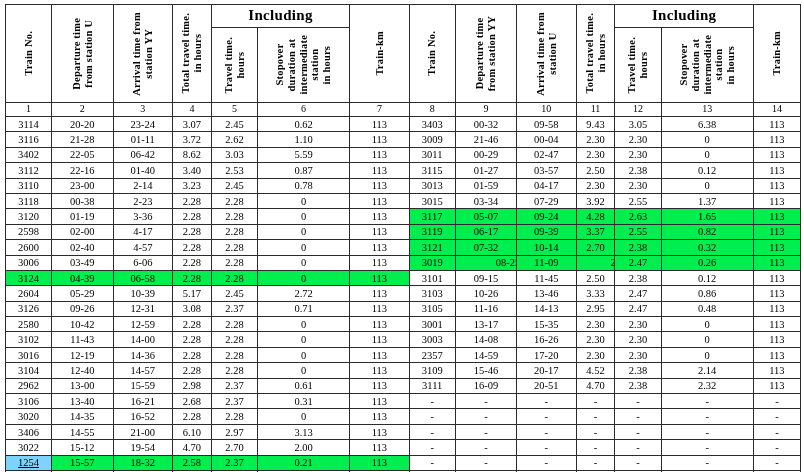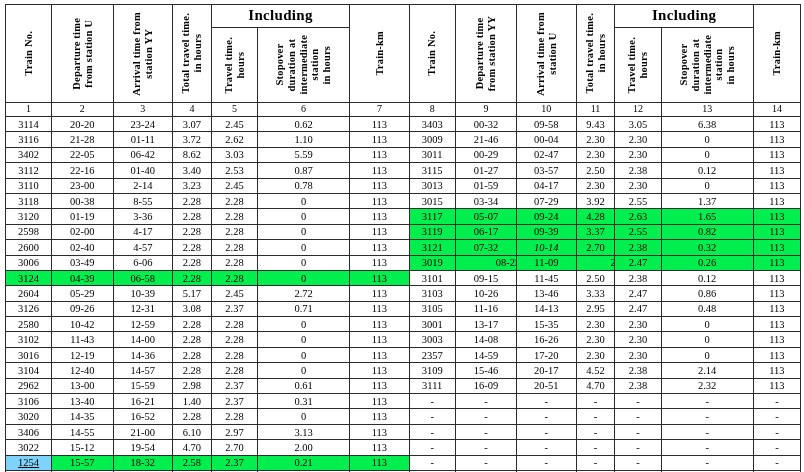--- a/index.html
+++ b/index.html
@@ -283,21 +283,21 @@
           <td>01-59</td>
           <td>04-17</td>
           <td>2.30</td>
           <td>2.30</td>
           <td>0</td>
           <td>113</td>
         </tr>
         <tr>
           <td>3118</td>
           <td>00-38</td>
-          <td>8-55</td>
+          <td>2-23</td>
           <td>2.28</td>
           <td>2.28</td>
           <td>0</td>
           <td>113</td>
           <td>3015</td>
           <td>03-34</td>
           <td>07-29</td>
           <td>3.92</td>
           <td>2.55</td>
           <td>1.37</td>
@@ -338,21 +338,21 @@
         <tr>
           <td>2600</td>
           <td>02-40</td>
           <td>4-57</td>
           <td>2.28</td>
           <td>2.28</td>
           <td>0</td>
           <td>113</td>
           <td style="background: rgb(0, 238, 78);">3121</td>
           <td style="background: rgb(0, 238, 78);">07-32</td>
-          <td style="background: rgb(0, 238, 78); font-style: italic;">10-14</td>
+          <td style="background: rgb(0, 238, 78);">10-14</td>
           <td style="background: rgb(0, 238, 78);">2.70</td>
           <td style="background: rgb(0, 238, 78);">2.38</td>
           <td style="background: rgb(0, 238, 78);">0.32</td>
           <td style="background: rgb(0, 238, 78);">113</td>
         </tr>
         <tr>
           <td>3006</td>
           <td>03-49</td>
           <td>6-06</td>
           <td>2.28</td>
@@ -492,21 +492,21 @@
           <td>20-51</td>
           <td>4.70</td>
           <td>2.38</td>
           <td>2.32</td>
           <td>113</td>
         </tr>
         <tr>
           <td>3106</td>
           <td>13-40</td>
           <td>16-21</td>
-          <td>1.40</td>
+          <td>2.68</td>
           <td>2.37</td>
           <td>0.31</td>
           <td>113</td>
           <td>-</td>
           <td>-</td>
           <td>-</td>
           <td>-</td>
           <td>-</td>
           <td>-</td>
           <td>-</td>

